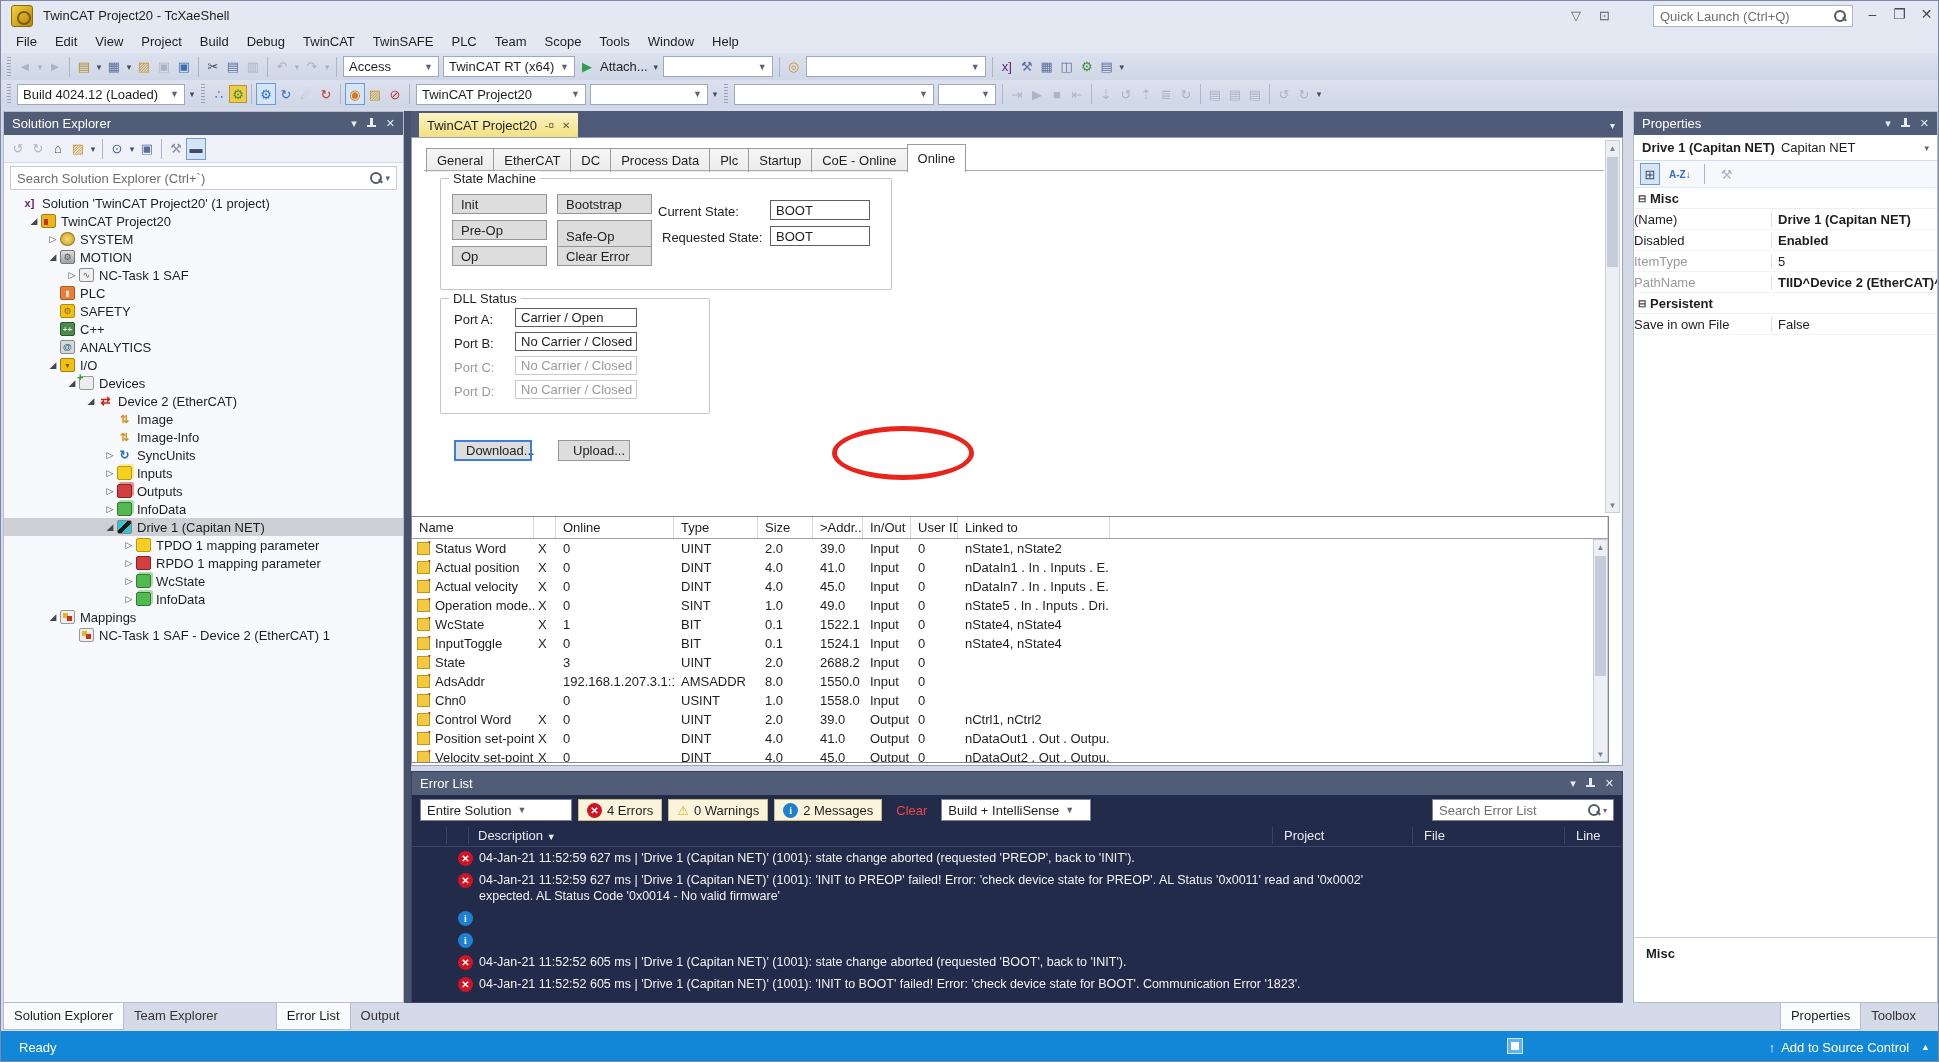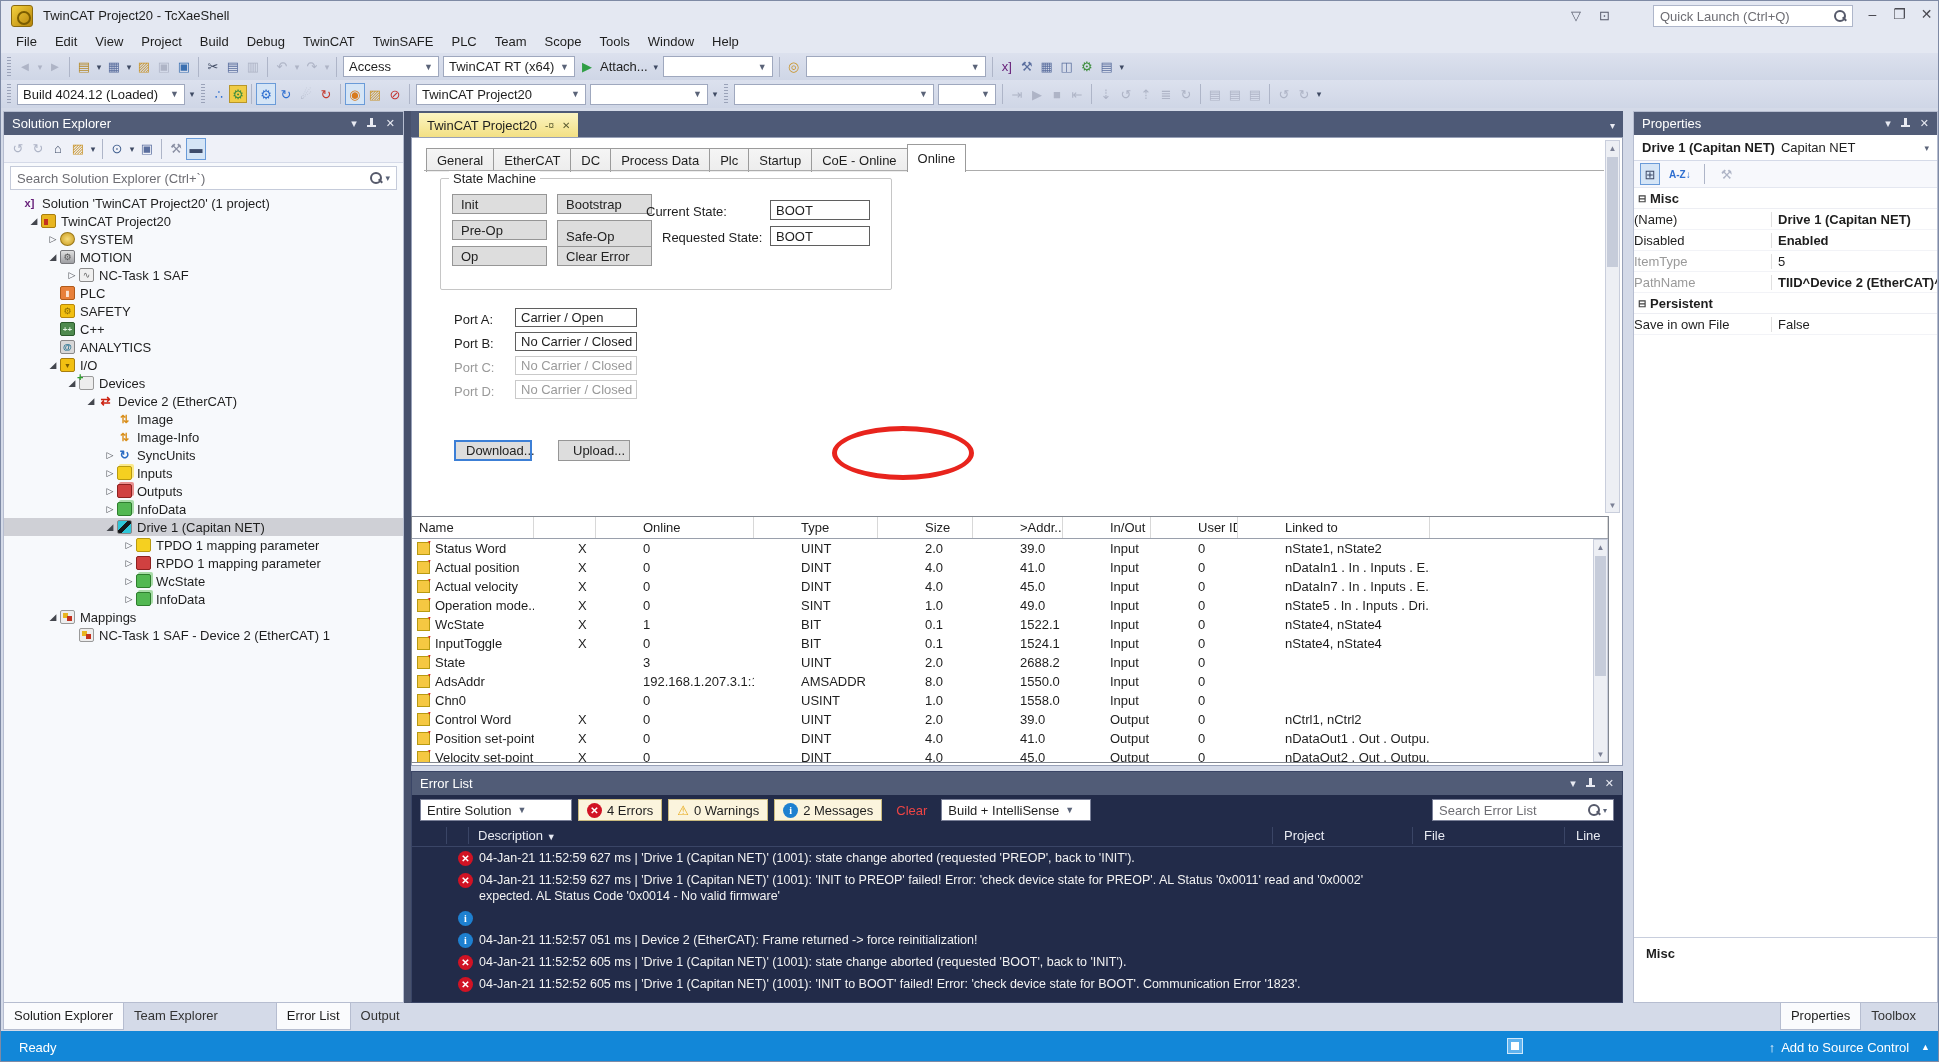--- a/index.html
+++ b/index.html
@@ -116,21 +116,21 @@
   .formtxt{position:absolute;background:#FFF;border:1px solid #5F5F5F;font-size:13px;
            display:flex;align-items:center;padding-left:5px;box-sizing:border-box;}
   .formtxt.dis{border-color:#C9C9C9;color:#9A9A9A;}
   .formlbl{position:absolute;font-size:13px;}
   .formlbl.dis{color:#9A9A9A;}
   .focusbtn{border:2px solid #3C7FD6;}
   .redellipse{position:absolute;left:420px;top:288px;width:132px;height:44px;border:5px solid #E8241D;border-radius:50%;z-index:5;}
 
   
   .vargrid{left:410px;top:515px;width:1198px;height:247px;background:#FFF;border:1px solid #828790;box-sizing:border-box;overflow:hidden;}
-  .grow{display:grid;grid-template-columns:122px 22px 118px 84px 55px 50px 48px 47px 152px 1fr;height:19px;align-items:center;font-size:13px;gap:40px;}
+  .grow{display:grid;grid-template-columns:122px 22px 118px 84px 55px 50px 48px 47px 152px 1fr;height:19px;align-items:center;font-size:13px;}
   .grow>span{overflow:hidden;white-space:nowrap;}
   .ghead{height:21px;border-bottom:1px solid #9AA0AC;font-size:13px;}
   .ghead>span{border-right:1px solid #D8D8D8;height:100%;display:flex;align-items:center;padding-left:7px;box-sizing:border-box;}
   .gname{display:flex;align-items:center;}
   .gic{width:11px;height:11px;background:#F5C842;border:1px solid #B89A10;position:relative;margin:0 5px 0 5px;flex:none;}
   .gic::after{content:"➤";position:absolute;right:-4px;top:-7px;color:#D22C1F;font-size:8px;transform:rotate(-45deg);}
 
   
   .vsb{position:absolute;width:15px;background:#EDEFF4;border:1px solid #C9CEDC;box-sizing:border-box;}
   .vsb .sbarr{height:14px;display:flex;align-items:center;justify-content:center;font-size:8px;color:#7B8095;}
@@ -514,25 +514,28 @@
       <span class="gtitle">State Machine</span>
     </div>
     <div>
         <div class="formbtn" style="left:40px;top:56px;width:95px;height:20px">Init</div>
         <div class="formbtn" style="left:145px;top:56px;width:95px;height:20px">Bootstrap</div>
         <div class="formbtn" style="left:40px;top:82px;width:95px;height:20px">Pre-Op</div>
         <div class="formbtn" style="left:145px;top:82px;width:95px;height:32px">Safe-Op</div>
         <div class="formbtn" style="left:40px;top:108px;width:95px;height:20px">Op</div>
         <div class="formbtn" style="left:145px;top:108px;width:95px;height:20px">Clear Error</div>
       </div>
-    <div class="formlbl" style="left:234px;top:66px">Current State:</div>
+    <div class="formlbl" style="left:246px;top:66px">Current State:</div>
     <div class="formtxt" style="left:358px;top:62px;width:100px;height:20px">BOOT</div>
     <div class="formlbl" style="left:250px;top:92px">Requested State:</div>
     <div class="formtxt" style="left:358px;top:88px;width:100px;height:20px">BOOT</div>
 
+    <div class="groupbox" style="left:28px;top:160px;width:268px;height:114px">
+      <span class="gtitle">DLL Status</span>
+    </div>
     <div>
         <div class="formlbl" style="left:42px;top:174px">Port A:</div>
         <div class="formtxt" style="left:103px;top:170px;width:122px;height:19px">Carrier / Open</div>
         <div class="formlbl" style="left:42px;top:198px">Port B:</div>
         <div class="formtxt" style="left:103px;top:194px;width:122px;height:19px">No Carrier / Closed</div>
         <div class="formlbl dis" style="left:42px;top:222px">Port C:</div>
         <div class="formtxt dis" style="left:103px;top:218px;width:122px;height:19px">No Carrier / Closed</div>
         <div class="formlbl dis" style="left:42px;top:246px">Port D:</div>
         <div class="formtxt dis" style="left:103px;top:242px;width:122px;height:19px">No Carrier / Closed</div>
       </div>
@@ -813,21 +816,20 @@
         </div>
         <div class="erow">
           <span class="eic">
             <span class="ic-info">i</span>
           </span>
         </div>
         <div class="erow">
           <span class="eic">
             <span class="ic-info">i</span>
           </span>
-          <span class="edesc">04-Jan-21 11:52:57 051 ms  | Device 2 (EtherCAT): Frame returned -&gt; force reinitialization!</span>
         </div>
         <div class="erow">
           <span class="eic">
             <span class="ic-err">✕</span>
           </span>
           <span class="edesc">04-Jan-21 11:52:52 605 ms  | 'Drive 1 (Capitan NET)' (1001): state change aborted (requested 'BOOT', back to 'INIT').</span>
         </div>
         <div class="erow">
           <span class="eic">
             <span class="ic-err">✕</span>

